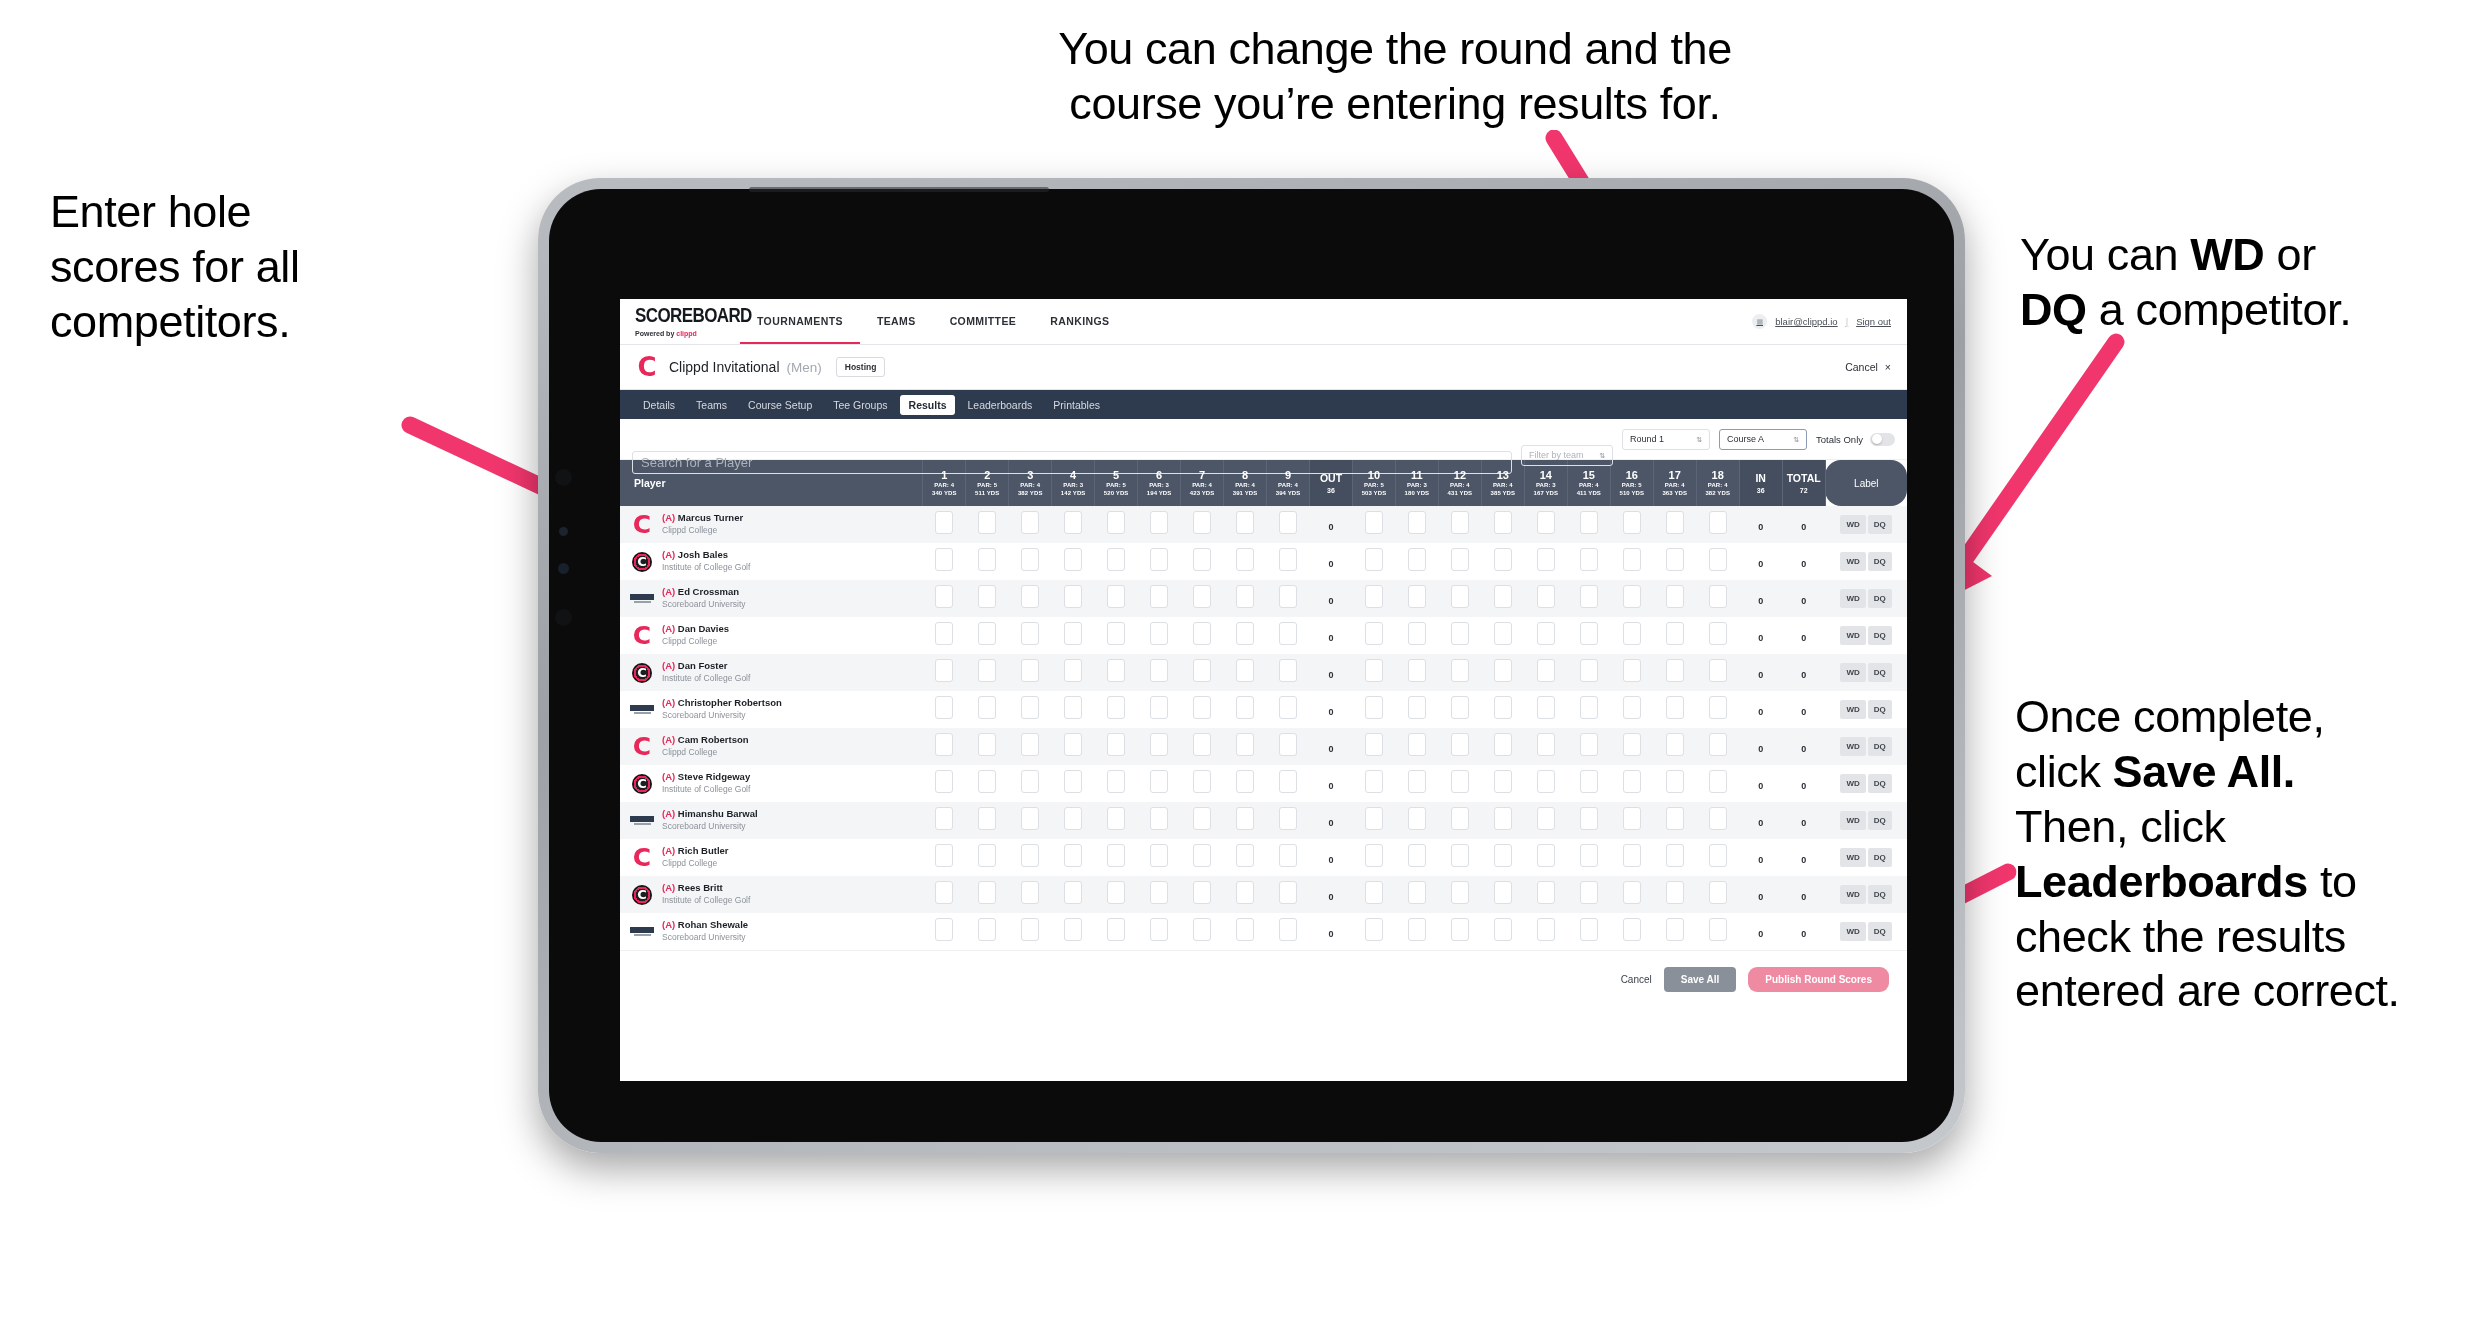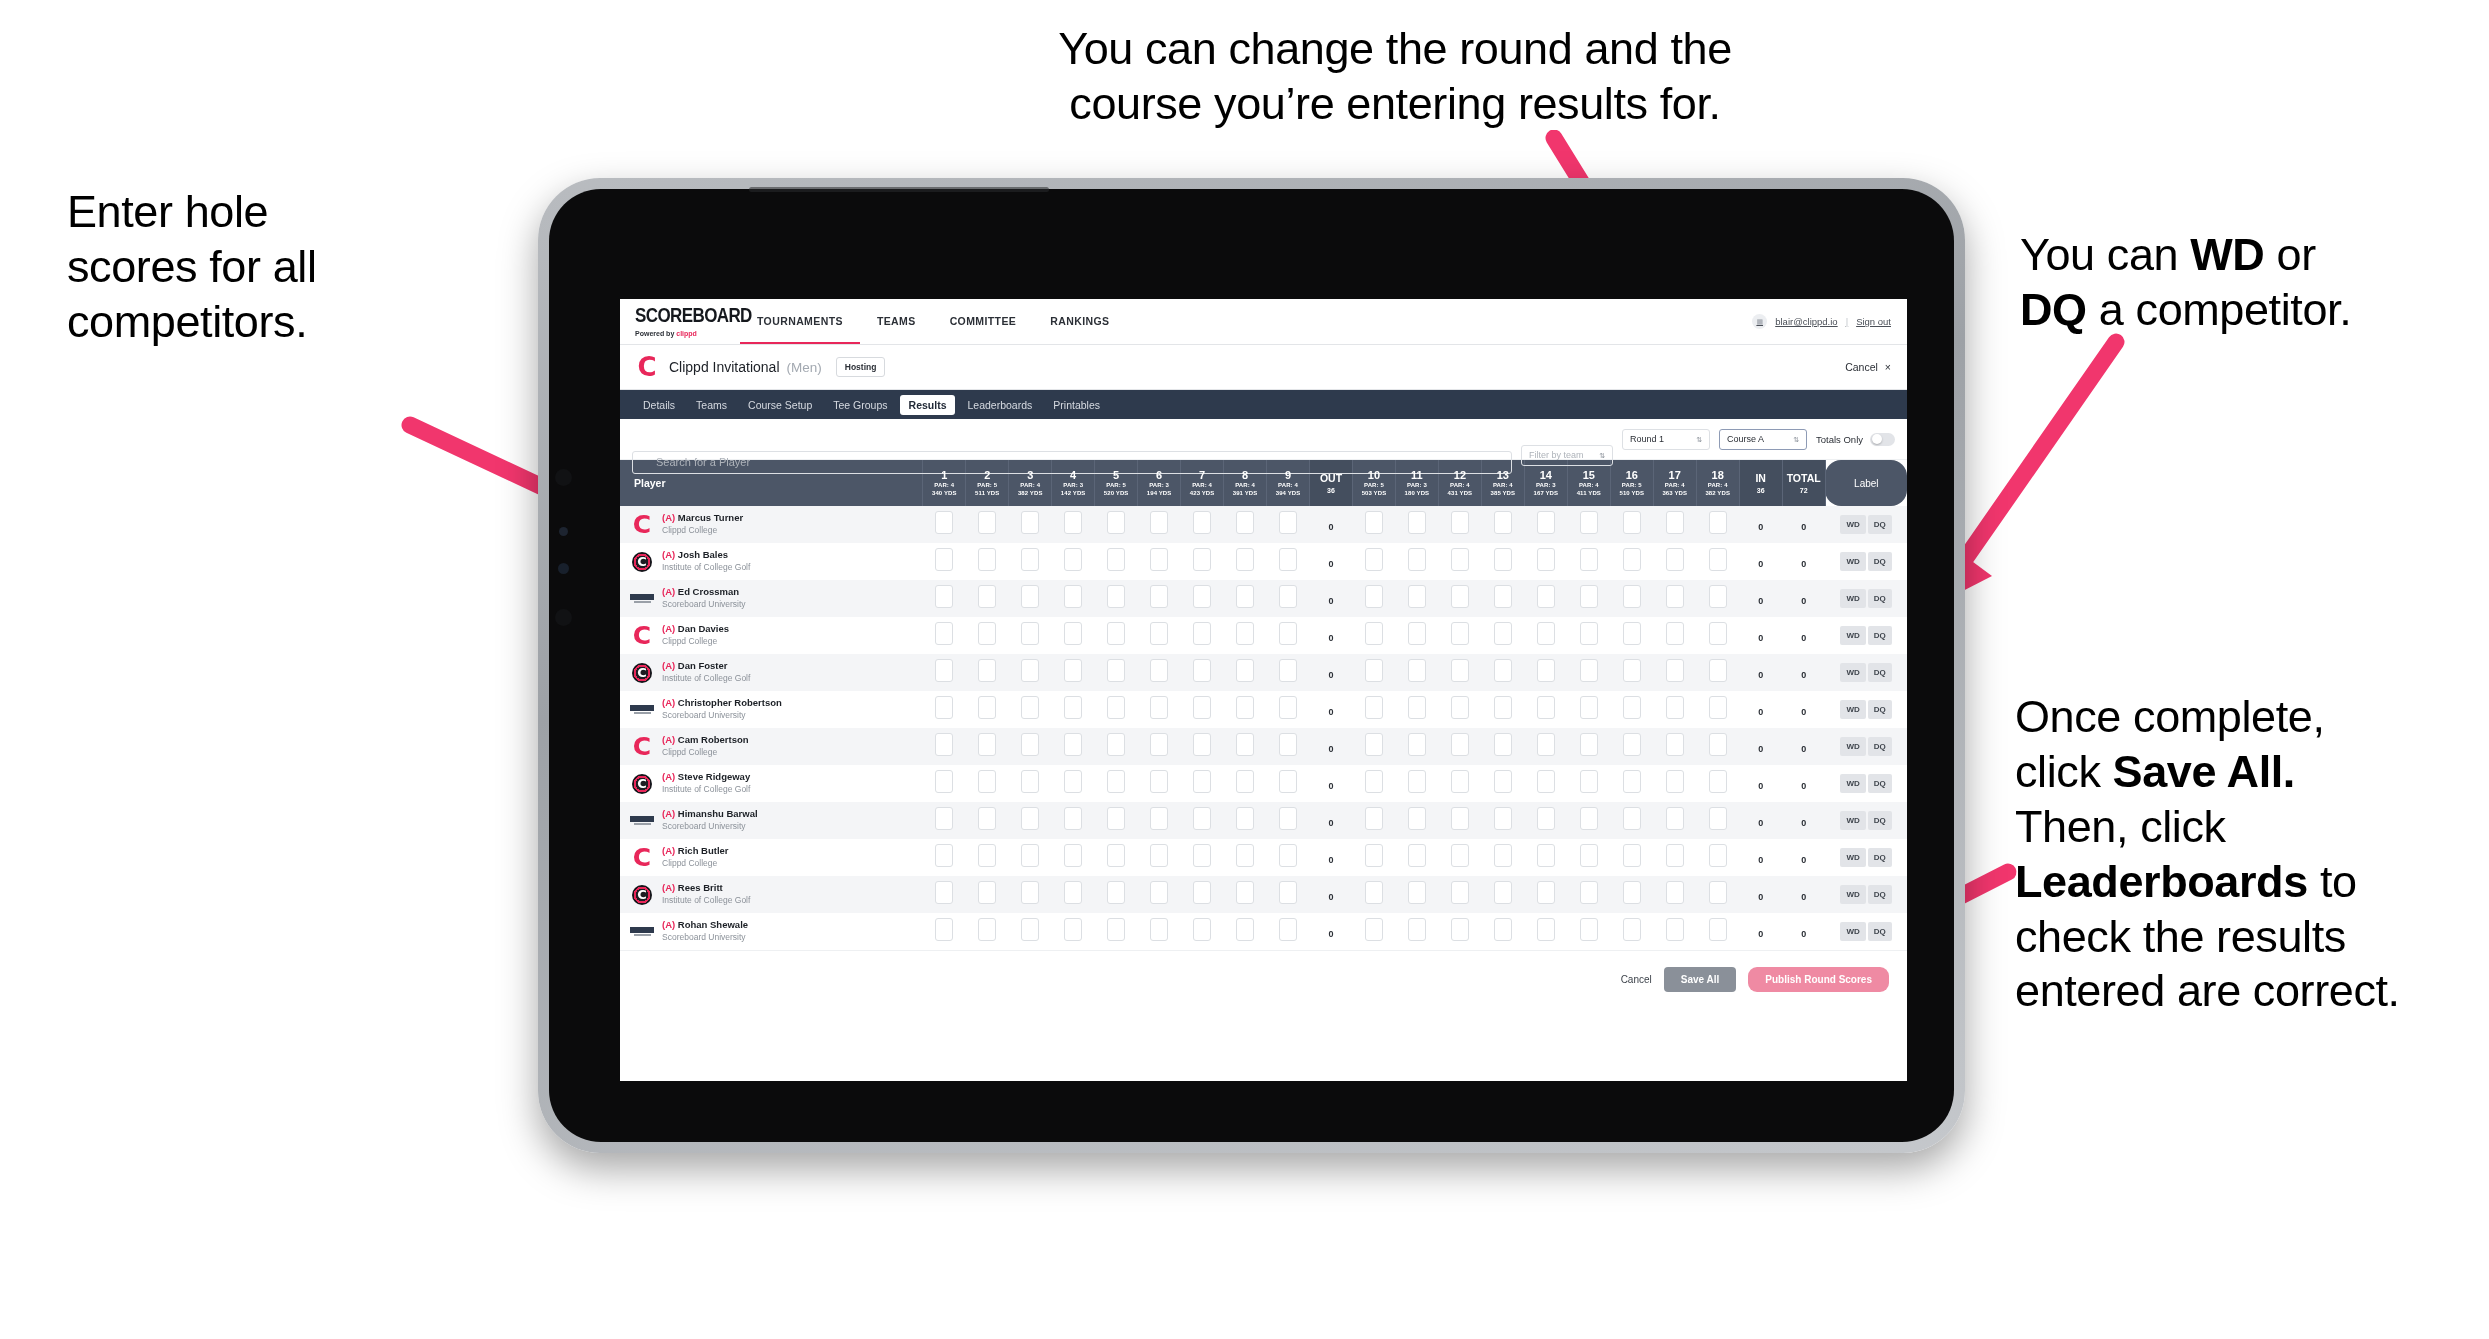--- a/index.html
+++ b/index.html
@@ -4,21 +4,21 @@
 <style>
   html,body{margin:0;padding:0;background:#ffffff;}
   body{width:2489px;height:1339px;position:relative;overflow:hidden;
        font-family:"Liberation Sans","DejaVu Sans",sans-serif;}
 
   
   .callout{position:absolute;color:#000;font-size:45px;line-height:1.22;
            font-family:"Liberation Sans",sans-serif;letter-spacing:-0.4px;}
   .callout b{font-weight:bold;}
   #note-top{left:905px;top:22px;width:980px;text-align:center;}
-  #note-left{left:50px;top:185px;width:400px;margin-left:17px;}
+  #note-left{left:50px;top:185px;width:400px;}
   #note-wd{left:2020px;top:228px;width:460px;}
   #note-save{left:2015px;top:690px;width:470px;}
 
   
   .arrow{position:absolute;pointer-events:none;}
 
   
   #tablet{position:absolute;left:538px;top:178px;width:1427px;height:975px;
           background:linear-gradient(165deg,#b9bcc0 0%,#9da1a6 40%,#c5c8cc 100%);
           border-radius:62px;padding:11px;box-sizing:border-box;
@@ -79,21 +79,21 @@
   
   #tabstrip{height:29px;background:#2e3a4d;display:flex;align-items:center;
             padding:0 14px;gap:3px;}
   .tab{font-size:10.5px;color:#d6dae1;padding:4px 9px;border-radius:3px;}
   .tab.active{background:#fff;color:#232b38;font-weight:bold;}
 
   
   #filters{height:40px;background:#fff;display:flex;align-items:center;
            padding:0 12px;gap:9px;border-bottom:1px solid #eef0f2;}
   #search{flex:1;height:21px;border:1px solid #dde0e4;border-radius:3px;
-          display:flex;align-items:center;padding-left:23px;font-size:11px;color:#aeb3ba;margin-top:46px;}
+          display:flex;align-items:center;padding-left:8px;font-size:13px;color:#aeb3ba;margin-top:46px;}
   .sel{height:21px;border:1px solid #dde0e4;border-radius:3px;display:flex;
        align-items:center;justify-content:space-between;padding:0 7px;
        font-size:9px;color:#2b2f36;gap:9px;box-sizing:border-box;}
   .sel.ph{color:#aeb3ba;margin-top:32px;}
   .sel.hl{border-color:#8e9bb5;}
   .caret{font-size:7px;color:#8a9099;line-height:1;}
   #totals-wrap{display:flex;align-items:center;gap:7px;font-size:9.5px;color:#2b2f36;}
   #toggle{width:25px;height:13px;border-radius:7px;background:#e2e4e8;position:relative;}
   #toggle i{position:absolute;left:1.5px;top:1.5px;width:10px;height:10px;
             border-radius:50%;background:#fff;box-shadow:0 1px 2px rgba(0,0,0,.25);}

